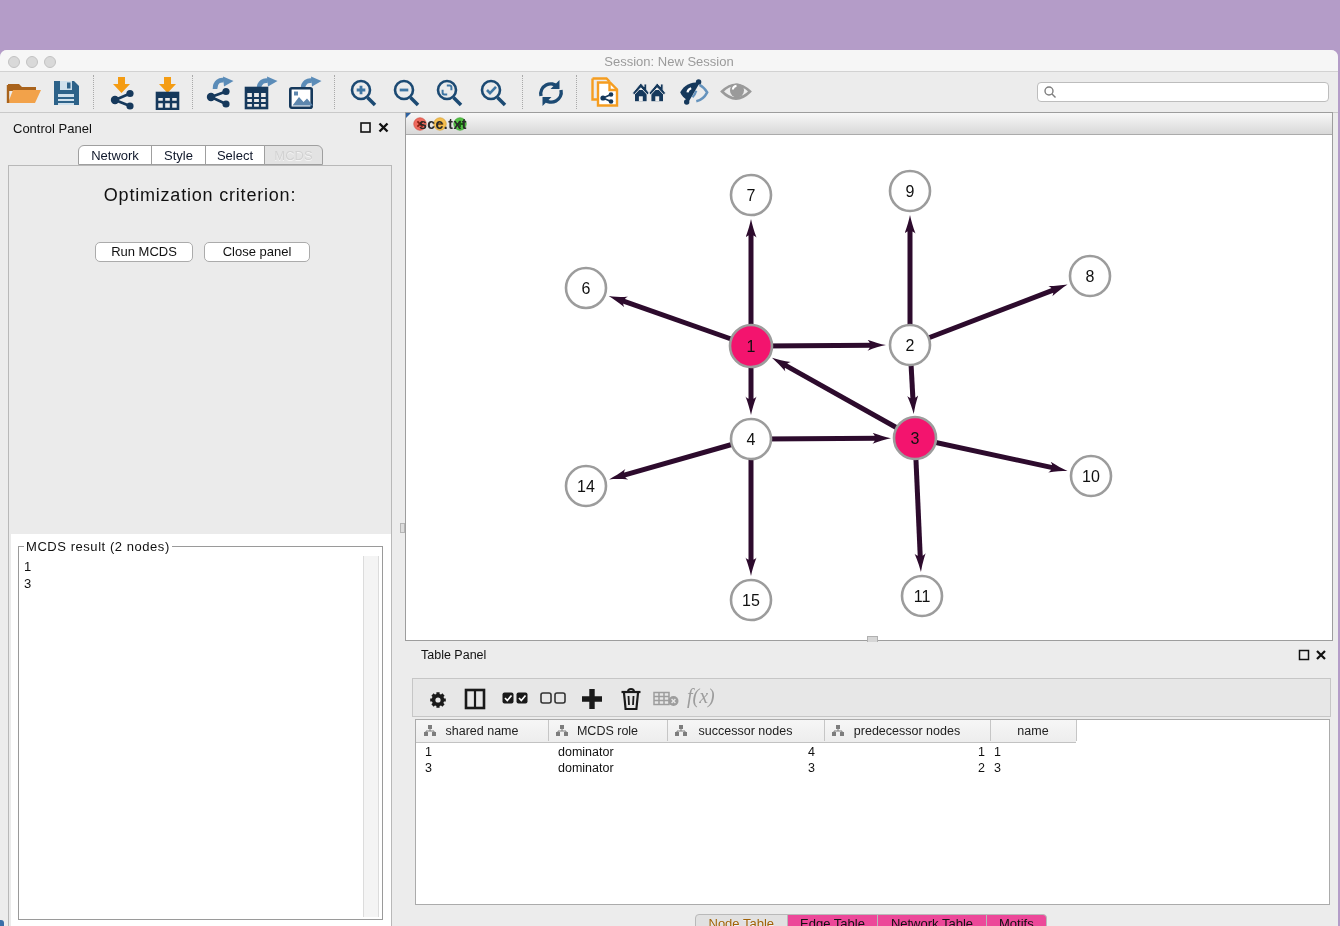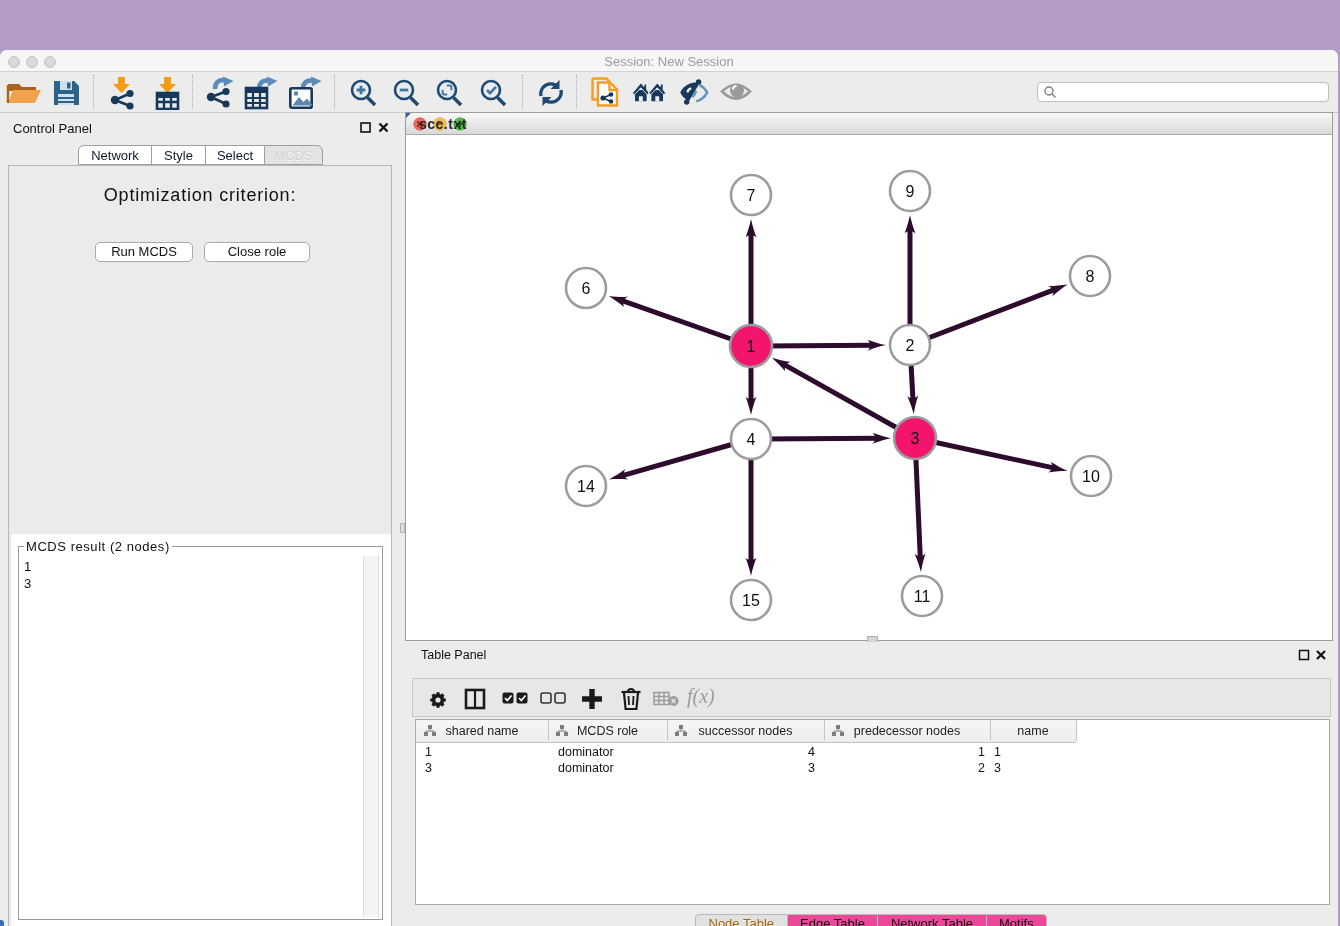--- a/index.html
+++ b/index.html
@@ -198,21 +198,21 @@
   </svg>
   <div id="cp-tabs">
     <div class="cptab" style="left:78px;width:74px;border-radius:6px 0 0 0;">Network</div>
     <div class="cptab" style="left:151px;width:55px;">Style</div>
     <div class="cptab" style="left:205px;width:60px;">Select</div>
     <div class="cptab" style="left:264px;width:59px;background:#e3e3e3;color:#d2d2d2;text-shadow:0 1px 0 #f5f5f5;border-radius:0 6px 0 0;">MCDS</div>
   </div>
   <div id="cp-content">
     <div class="abs" style="left:0;top:19px;width:382px;text-align:center;font-size:18px;color:#111;letter-spacing:0.8px;">Optimization criterion:</div>
     <div class="abs" style="left:86px;top:76px;width:96px;height:18px;background:#fff;border:1px solid #ababab;border-radius:5px;font-size:13px;color:#111;line-height:18px;text-align:center;">Run MCDS</div>
-    <div class="abs" style="left:195px;top:76px;width:104px;height:18px;background:#fff;border:1px solid #ababab;border-radius:5px;font-size:13px;color:#111;line-height:18px;text-align:center;">Close role</div>
+    <div class="abs" style="left:195px;top:76px;width:104px;height:18px;background:#fff;border:1px solid #ababab;border-radius:5px;font-size:13px;color:#111;line-height:18px;text-align:center;">Close panel</div>
     <div class="abs" style="left:2px;top:368px;width:380px;height:392px;background:#fff;">
       <div class="abs" style="left:7px;top:12px;width:363px;height:372px;border:1px solid #9a9a9a;background:#fff;"></div>
       <div class="abs" style="left:13px;top:5px;background:#fff;padding:0 2px;font-size:13px;color:#111;letter-spacing:0.55px;">MCDS result (2 nodes)</div>
       <div class="abs" style="left:13px;top:24px;font-size:13px;color:#111;line-height:17px;">1<br>3</div>
       <div class="abs" style="left:352px;top:22px;width:14px;height:361px;background:#f4f4f4;border-left:1px solid #dcdcdc;border-right:1px solid #dcdcdc;"></div>
     </div>
   </div>
   <div id="netwin">
     <div style="position:absolute;left:0;top:0;width:0;height:0;border-top:5px solid #2e62a1;border-right:5px solid transparent;z-index:5;"></div>
     <div id="nettitle">

